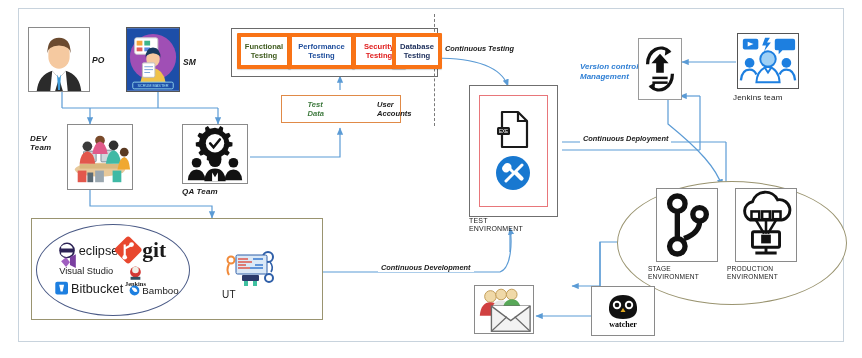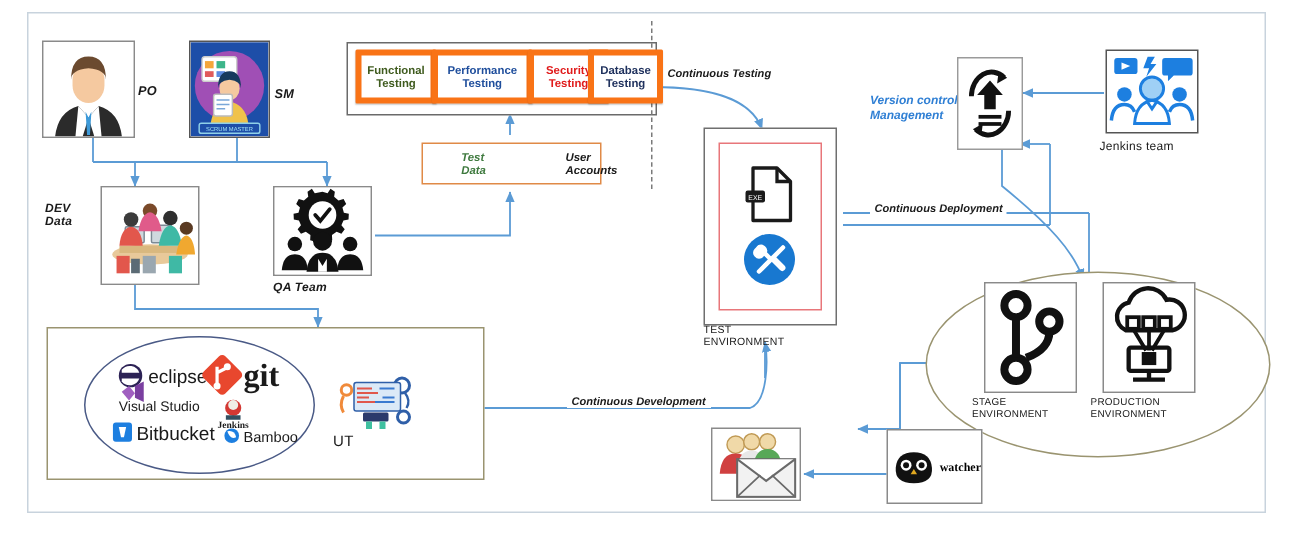--- a/index.html
+++ b/index.html
@@ -19,21 +19,21 @@
   .tdbox{position:absolute;border:1.6px solid #e08a47;background:#fff;display:flex;
          align-items:center;justify-content:center;gap:16px;}
   .tdbox span{font-size:7.6px;font-style:italic;font-weight:bold;margin-left:37px;}
   .envbox{position:absolute;border:1.4px solid #6f6f6f;background:#fff;}
   .envinner{position:absolute;border:1.3px solid #e8767a;background:#fff;}
   .ellipse{position:absolute;border:1.2px solid #4a5a86;border-radius:50%;background:#fff;}
   .ellipse2{position:absolute;border:1.2px solid #9a9470;border-radius:50%;background:#fff;}
   .olivebox{position:absolute;border:1.3px solid #9a9470;background:#fff;}
   .arrowlabel{position:absolute;font-size:7.4px;font-style:italic;font-weight:bold;color:#1a1a1a;white-space:nowrap;}
   .vcm{position:absolute;font-size:8px;font-style:italic;font-weight:bold;color:#2f7fd4;line-height:1.25;text-align:left;}
-  .watcherbox{position:absolute;border:1px solid #8a8a8a;background:#fff;display:flex;flex-direction:row;align-items:center;}
+  .watcherbox{position:absolute;border:1px solid #8a8a8a;background:#fff;display:flex;flex-direction:column;align-items:center;justify-content:center;}
   .watcherbox .wlbl{font-size:8px;font-weight:bold;font-family:"Liberation Serif",serif;margin-top:1px;}
 </style>
 </head>
 <body>
 
 <div id="canvas">
 
   <div class="frame"></div>
 
   <svg class="svgl" viewBox="0 0 862 358">
@@ -111,21 +111,21 @@
       <rect x="16" y="36" width="13" height="15" rx="1.5" fill="#fff" stroke="#bbb"></rect>
       <path d="M18 40 h9 M18 43 h9 M18 46 h6" stroke="#7aa7d8" stroke-width="1"></path>
       <rect x="6" y="56" width="42" height="7" rx="1.5" fill="#1d4ea8" stroke="#8fd0e8"></rect>
       <text x="27" y="61.5" font-family="Liberation Sans, sans-serif" font-size="4" fill="#9fe0f5" text-anchor="middle">SCRUM MASTER</text>
     </svg>
   </div>
   <div class="cap capi" style="left:183px;top:58px;width:22px;font-size:8.5px;">SM</div>
 
   <div class="cap capi" style="left:30px;top:134px;width:36px;font-size:8px;">
     <span>DEV</span><br>
-    <span>Data</span>
+    <span>Team</span>
   </div>
   <div class="node imgbox" style="left:67px;top:124px;width:66px;height:66px;">
     <svg viewBox="0 0 66 66" width="66" height="66">
       <rect width="66" height="66" fill="#fff"></rect>
       <ellipse cx="33" cy="46" rx="26" ry="7" fill="#e8c99a"></ellipse>
       <rect x="12" y="40" width="42" height="5" fill="#d9b87f"></rect>
       <rect x="16" y="27" width="13" height="11" rx="1" fill="#cfd8de" stroke="#7b8a95"></rect>
       <rect x="34" y="26" width="14" height="12" rx="1" fill="#cfd8de" stroke="#7b8a95"></rect>
       <circle cx="20" cy="22" r="5" fill="#3b3b3b"></circle>
       <path d="M12 40 q1 -12 8 -13 q7 1 8 13z" fill="#e2574c"></path>
@@ -271,21 +271,21 @@
       <path d="M31 60 v5 M20 66 h22" stroke="#111" stroke-width="3"></path>
     </svg>
   </div>
   <div class="cap" style="left:727px;top:265px;width:78px;font-size:6.6px;">
     <span>PRODUCTION</span><br>
     <span>ENVIRONMENT</span>
   </div>
 
   <div class="olivebox" style="left:31px;top:218px;width:290px;height:100px;"></div>
 
-  <div class="ellipse" style="left:56px;top:224px;width:152px;height:90px;">
+  <div class="ellipse" style="left:36px;top:224px;width:152px;height:90px;">
     <svg viewBox="0 0 152 90" width="150" height="88">
 
       <g>
         <circle cx="30" cy="26" r="8" fill="#2c2255"></circle>
         <path d="M24 24 h12 a7 7 0 0 0 -12 -2z" fill="#fff"></path>
         <path d="M24 28 h12 a7 7 0 0 1 -12 2z" fill="#fff"></path>
         <text x="42" y="31" font-family="Liberation Sans, sans-serif" font-size="13" fill="#1a1a1a">eclipse</text>
       </g>
 
       <g>

